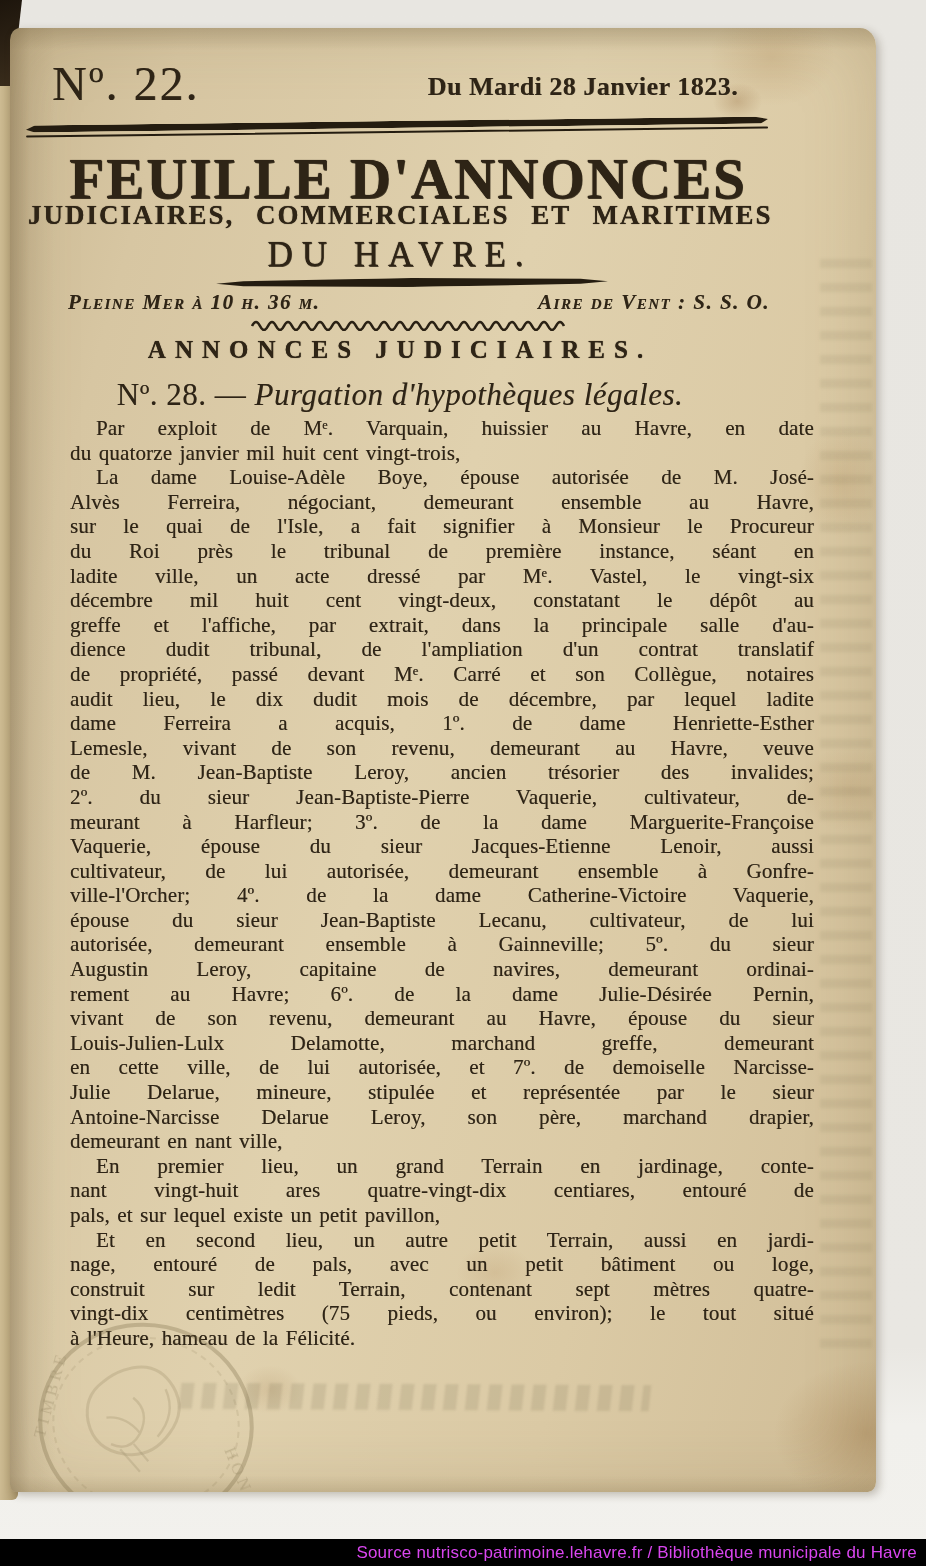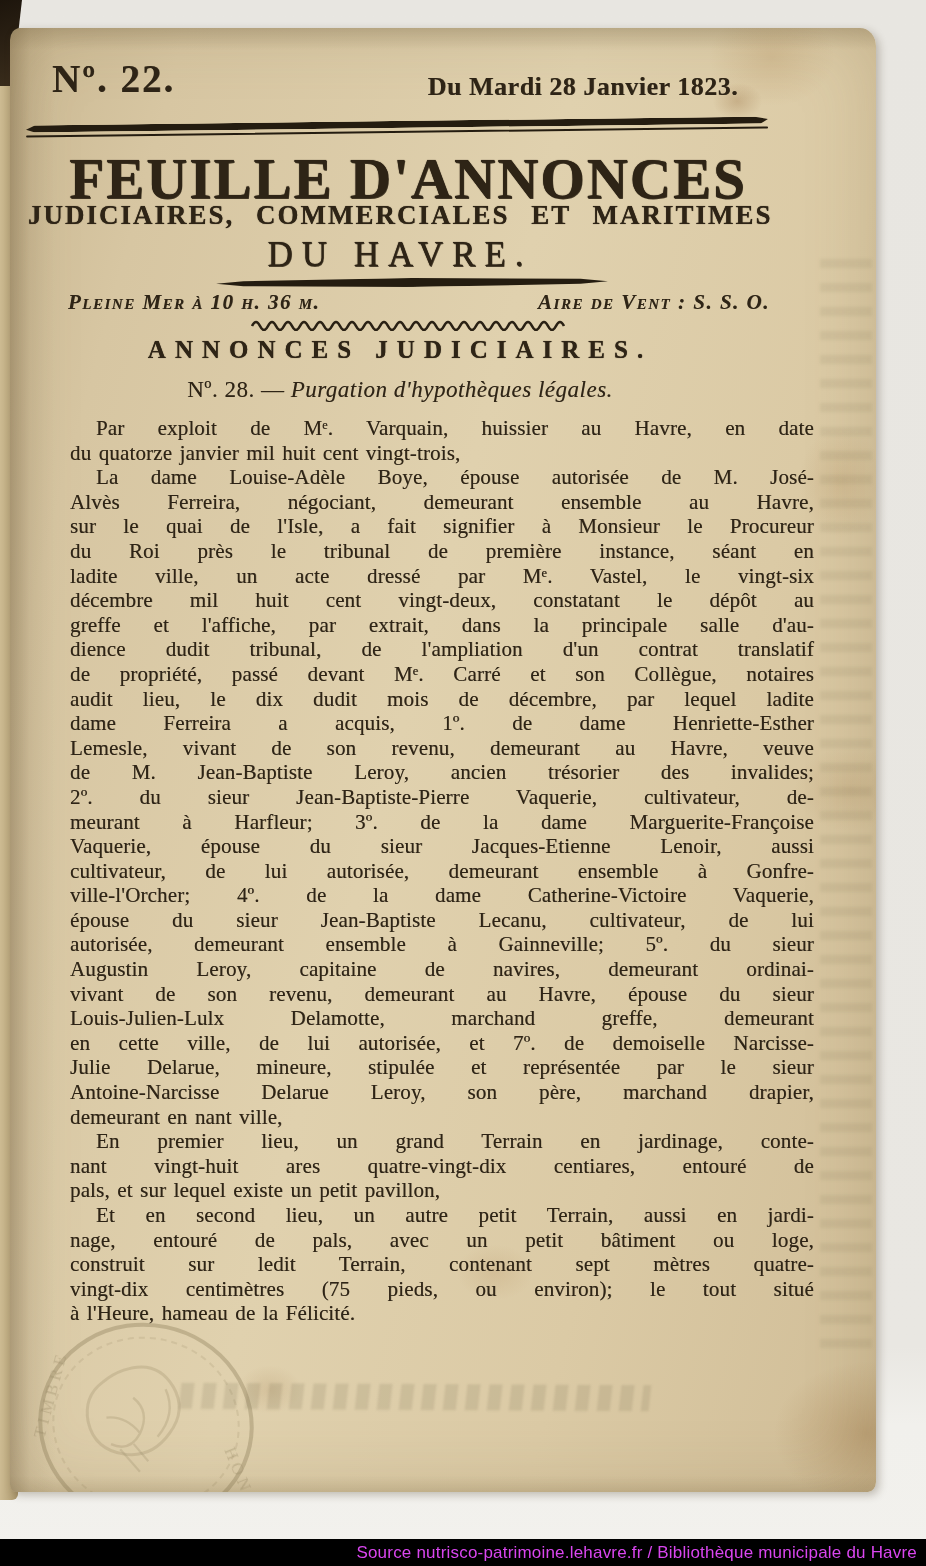--- a/index.html
+++ b/index.html
@@ -39,21 +39,21 @@
       linear-gradient(180deg, rgba(125,108,76,.30), rgba(125,108,76,0) 22px),
       linear-gradient(90deg, rgba(90,70,40,.30), rgba(90,70,40,.07) 20px, rgba(90,70,40,0) 46px),
       linear-gradient(0deg, rgba(120,100,60,.18), rgba(120,100,60,0) 16px),
       linear-gradient(105deg,#cbb993 0%,#d7c6a2 14%,#e0d1ae 46%,#dbcaa5 72%,#d0bd97 100%);
     box-shadow:inset 0 0 70px rgba(120,95,55,.22), 3px 3px 8px rgba(60,45,25,.28);
     color:var(--ink);
   }
   
   .issue{
     position:absolute;left:42px;top:28px;
-    font-size:39px;font-weight:700;letter-spacing:2px;
+    font-size:48px;font-weight:400;letter-spacing:2px;
     text-shadow:.4px .4px .6px rgba(40,30,18,.5);
   }
   .dateline{
     position:absolute;left:388px;top:44px;width:370px;text-align:center;
     font-size:26px;font-weight:700;letter-spacing:.5px;
     text-shadow:.4px .4px .6px rgba(40,30,18,.5);
   }
   .rule-wrap{position:absolute;left:16px;top:93px;width:742px;transform:rotate(-.7deg);}
   .rule-thick{height:7px;background:#241c10;border-radius:3px;
     clip-path:polygon(0 60%,1.2% 0,98.2% 0,100% 35%,99% 100%,1.2% 100%);}
@@ -85,21 +85,21 @@
     letter-spacing:1.5px;text-shadow:.3px .3px .5px rgba(40,30,18,.45);
   }
   .wavy{position:absolute;left:240px;top:289px;}
   .section-head{
     position:absolute;left:18px;top:308px;width:744px;margin:0;text-align:center;
     font-size:25px;font-weight:700;letter-spacing:9px;white-space:nowrap;
     text-shadow:0 0 .8px currentColor;
   }
   .notice-head{
     position:absolute;left:18px;top:349px;width:744px;text-align:center;
-    font-size:23px;letter-spacing:.5px;text-shadow:.3px .3px .5px rgba(40,30,18,.4);
+    font-size:31px;letter-spacing:.5px;text-shadow:.3px .3px .5px rgba(40,30,18,.4);
   }
   .notice-head .num{font-style:normal;}
   .notice-head .it{font-style:italic;}
   
   .body-col{
     position:absolute;left:60px;top:388px;width:744px;
     font-size:21px;line-height:24.6px;letter-spacing:.15px;word-spacing:2px;
     text-shadow:.35px .4px .6px rgba(46,36,22,.5);
   }
   .para{margin:0;}
@@ -187,20 +187,21 @@
           <div class="tl">Lemesle, vivant de son revenu, demeurant au Havre, veuve</div>
           <div class="tl">de M. Jean-Baptiste Leroy, ancien trésorier des invalides;</div>
           <div class="tl">2º. du sieur Jean-Baptiste-Pierre Vaquerie, cultivateur, de-</div>
           <div class="tl">meurant à Harfleur; 3º. de la dame Marguerite-Françoise</div>
           <div class="tl">Vaquerie, épouse du sieur Jacques-Etienne Lenoir, aussi</div>
           <div class="tl">cultivateur, de lui autorisée, demeurant ensemble à Gonfre-</div>
           <div class="tl">ville-l'Orcher; 4º. de la dame Catherine-Victoire Vaquerie,</div>
           <div class="tl">épouse du sieur Jean-Baptiste Lecanu, cultivateur, de lui</div>
           <div class="tl">autorisée, demeurant ensemble à Gainneville; 5º. du sieur</div>
           <div class="tl">Augustin Leroy, capitaine de navires, demeurant ordinai-</div>
+          <div class="tl">rement au Havre; 6º. de la dame Julie-Désirée Pernin,</div>
           <div class="tl">vivant de son revenu, demeurant au Havre, épouse du sieur</div>
           <div class="tl">Louis-Julien-Lulx Delamotte, marchand greffe, demeurant</div>
           <div class="tl">en cette ville, de lui autorisée, et 7º. de demoiselle Narcisse-</div>
           <div class="tl">Julie Delarue, mineure, stipulée et représentée par le sieur</div>
           <div class="tl">Antoine-Narcisse Delarue Leroy, son père, marchand drapier,</div>
           <div class="tl tl-last">demeurant en nant ville,</div>
         </div>
       <div class="para">
           <div class="tl">En premier lieu, un grand Terrain en jardinage, conte-</div>
           <div class="tl">nant vingt-huit ares quatre-vingt-dix centiares, entouré de</div>

